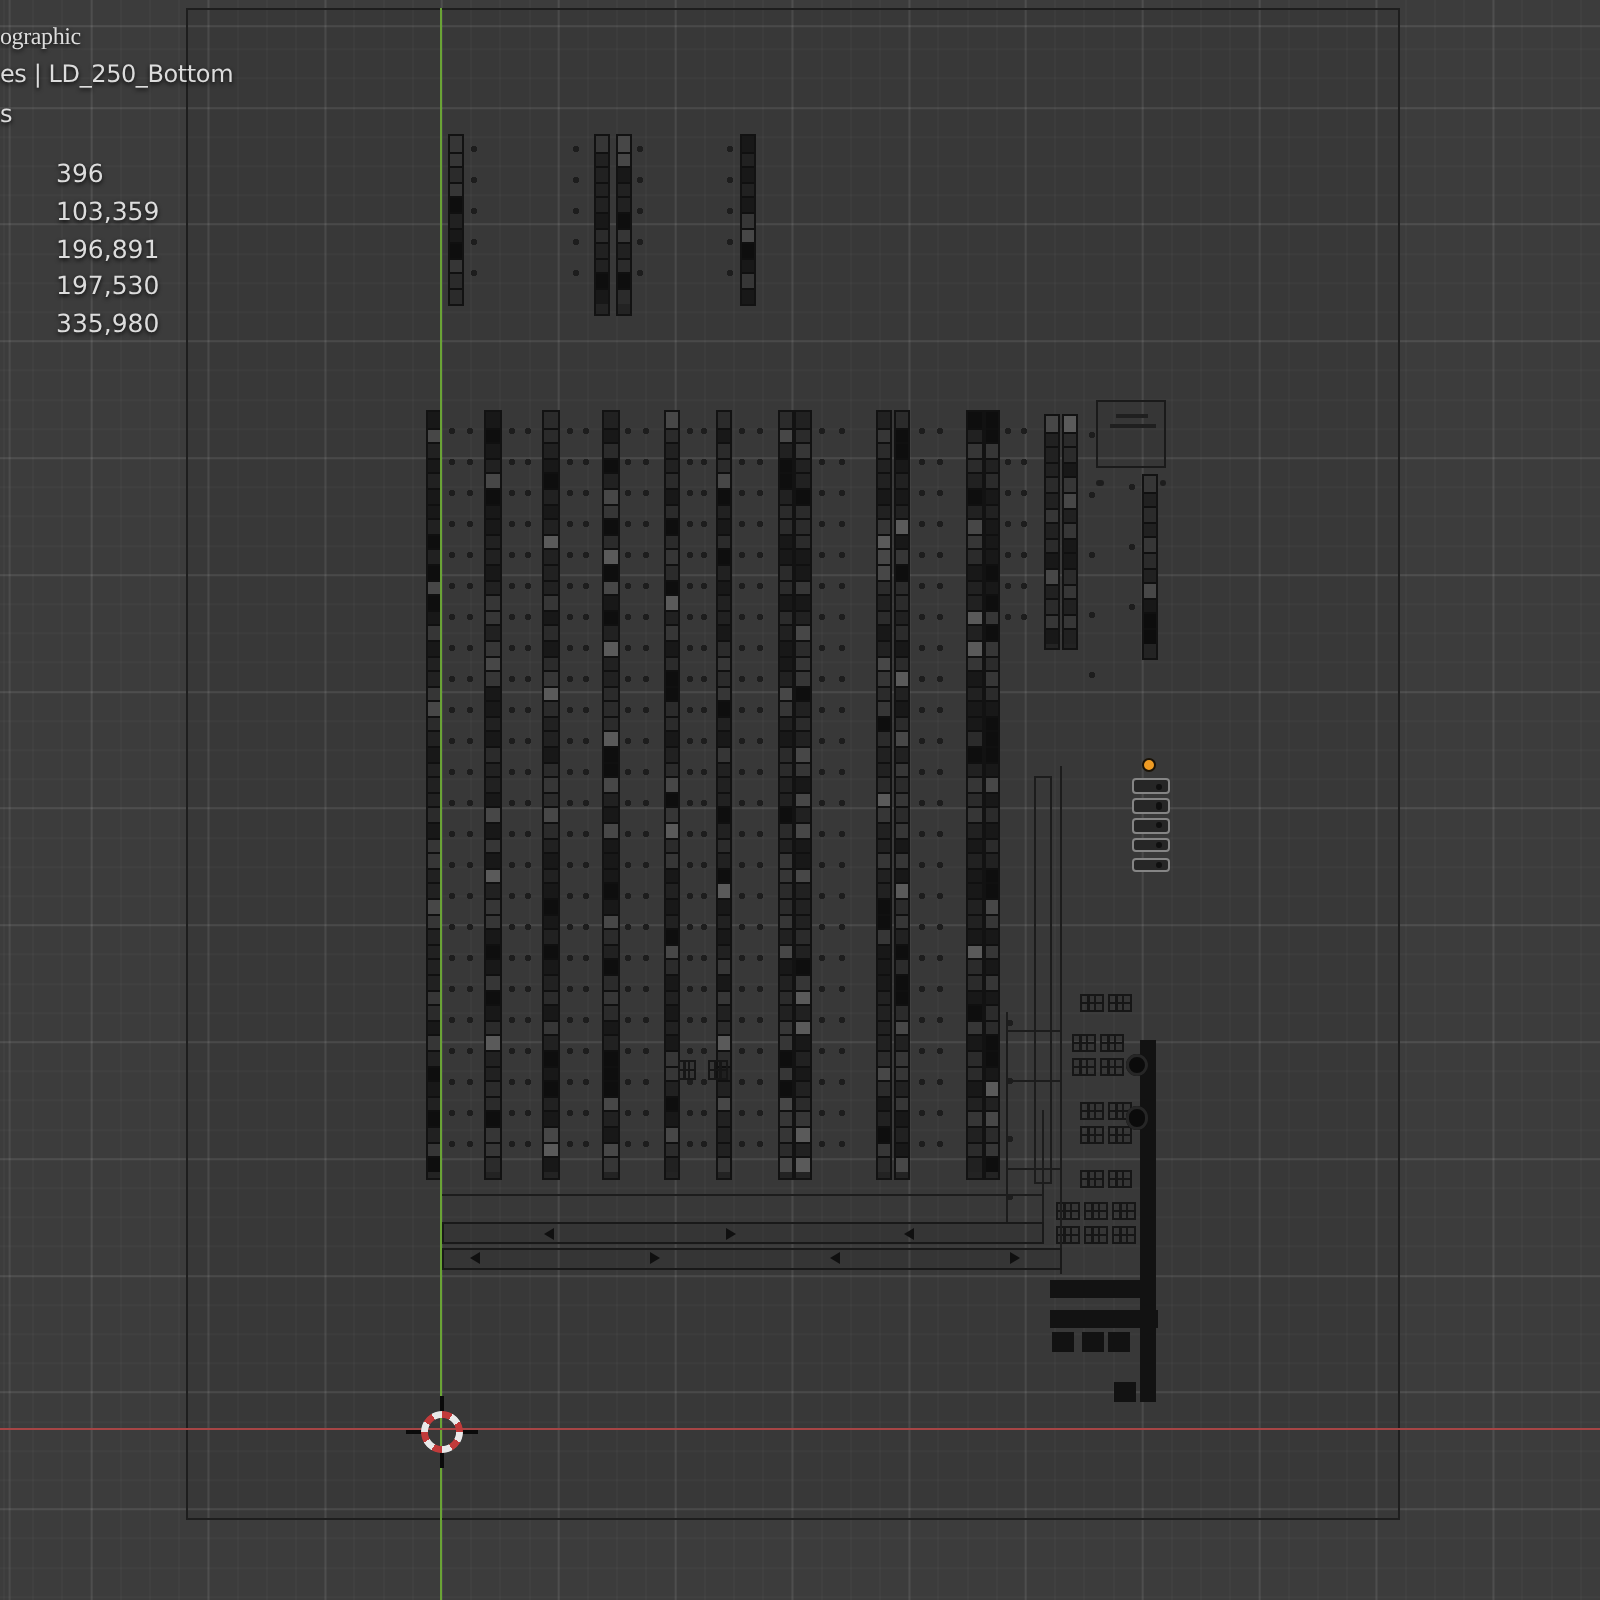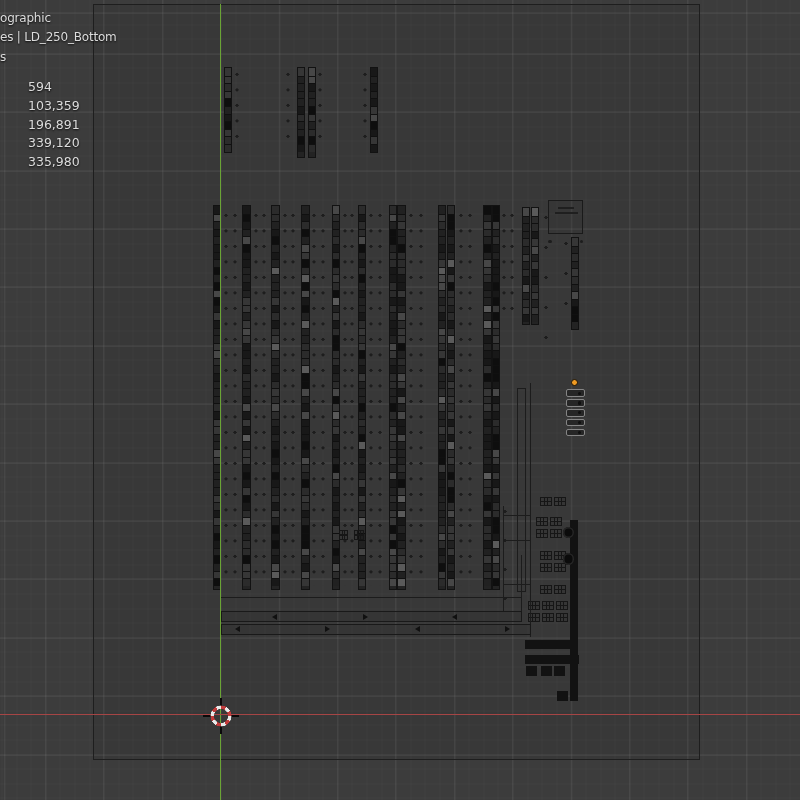--- a/index.html
+++ b/index.html
@@ -883,22 +883,22 @@
   <div class="axis axis-y" id="axisY" style="left: 219.8px; top: 4px; bottom: 0px; background: rgb(106, 164, 53);"></div>
   <div class="axis axis-x" id="axisX" style="top: 713.8px; left: 0px; right: 0px; background: rgb(166, 69, 69);"></div>
   <div class="cursor3d" id="cursor3d" style="left: 220.9px; top: 716.2px;">
     <span class="tick t-top"></span>
     <span class="tick t-bot"></span>
     <span class="tick t-left"></span>
     <span class="tick t-right"></span>
     <span class="ring"></span>
   </div>
   <div class="hud">
-    <div class="hud-line" id="hudl1" style="top: 11px;">ographic</div>
+    <div class="hud-line" id="hudl1" style="top: 11px; font-family: Liberation Serif, serif;">ographic</div>
     <div class="hud-line" id="hudl2" style="top: 30px;">es | LD_250_Bottom</div>
     <div class="hud-line" id="hudl3" style="top: 50px;">s</div>
-    <div class="stat-row" id="stat0" style="top: 79.3px;">594</div>
+    <div class="stat-row" id="stat0" style="top: 79.3px;">396</div>
     <div class="stat-row" id="stat1" style="top: 98px;">103,359</div>
     <div class="stat-row" id="stat2" style="top: 116.6px;">196,891</div>
-    <div class="stat-row" id="stat3" style="top: 135.3px;">339,120</div>
+    <div class="stat-row" id="stat3" style="top: 135.3px;">197,530</div>
     <div class="stat-row" id="stat4" style="top: 153.9px;">335,980</div>
   </div>
 </div>
 
 </body></html>

